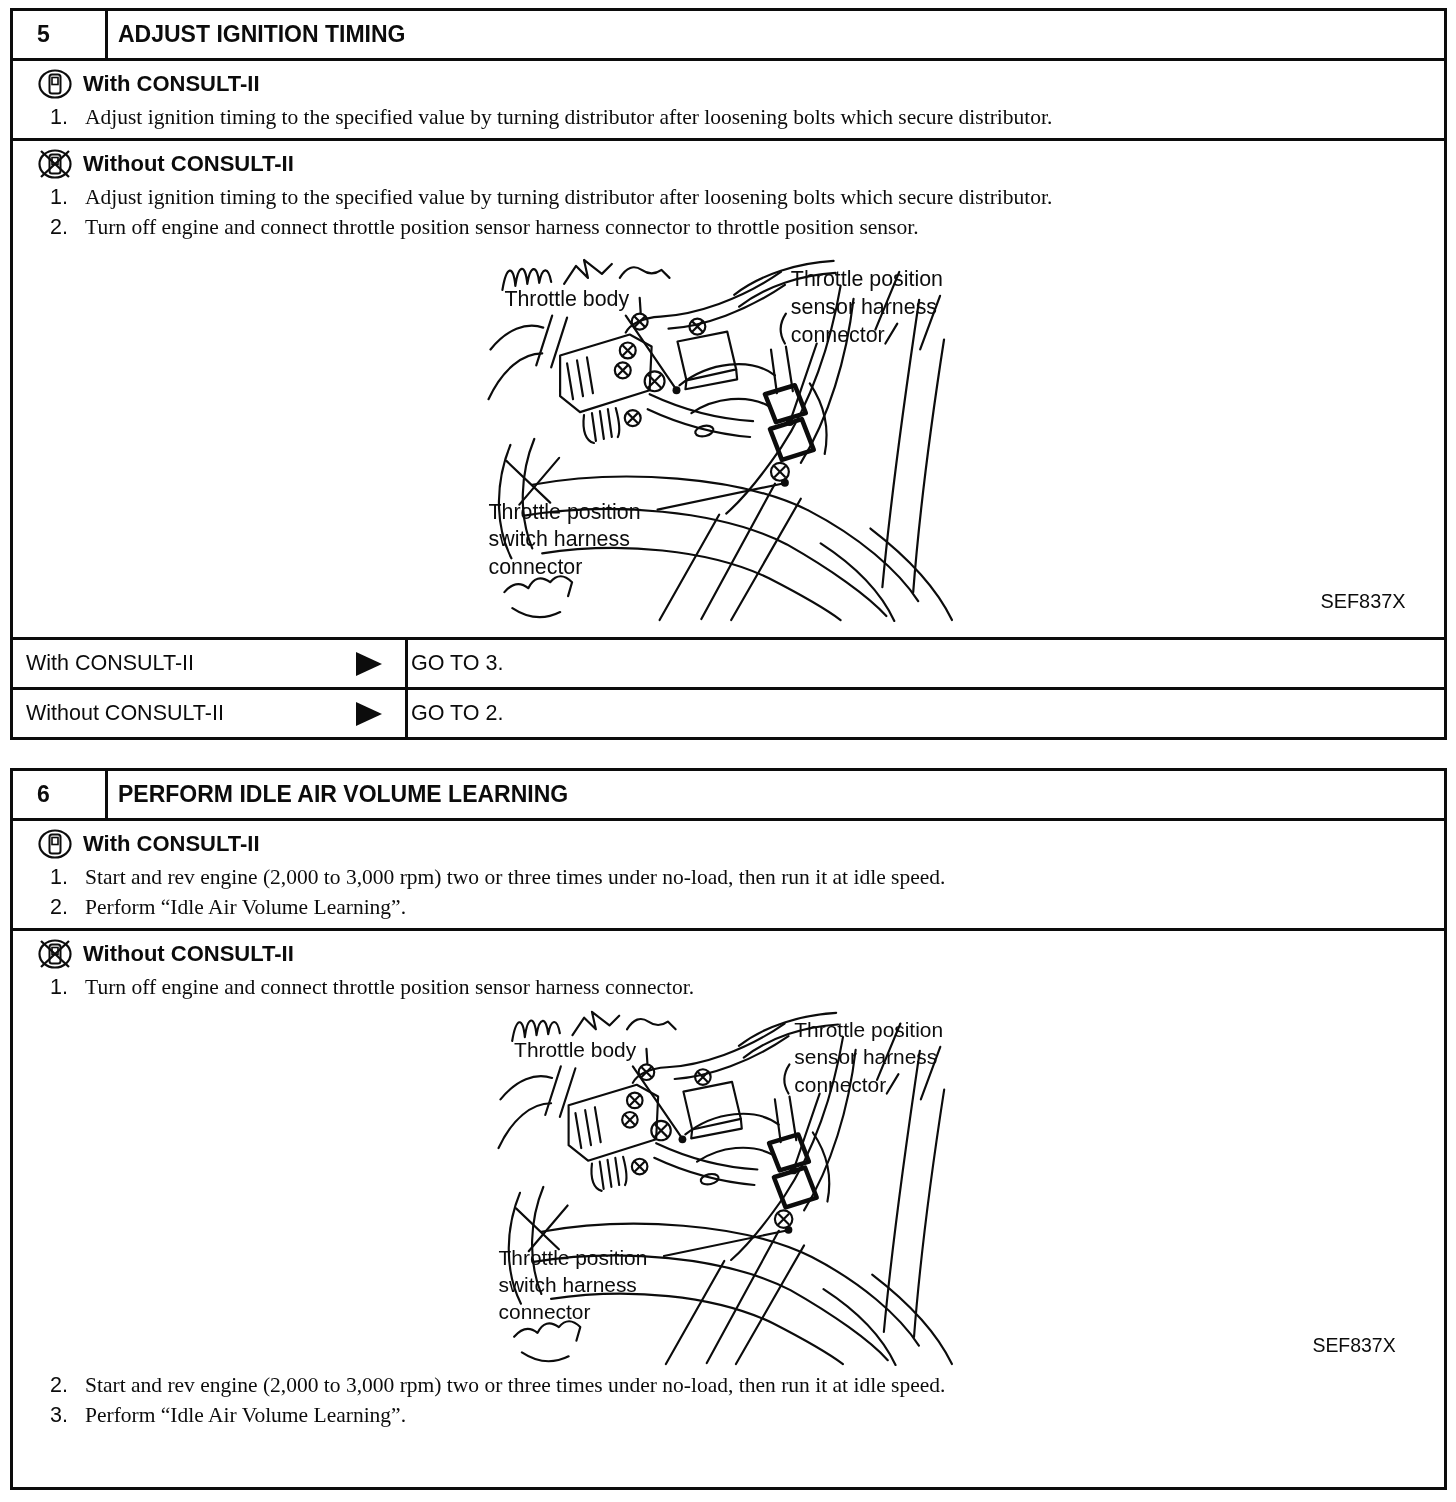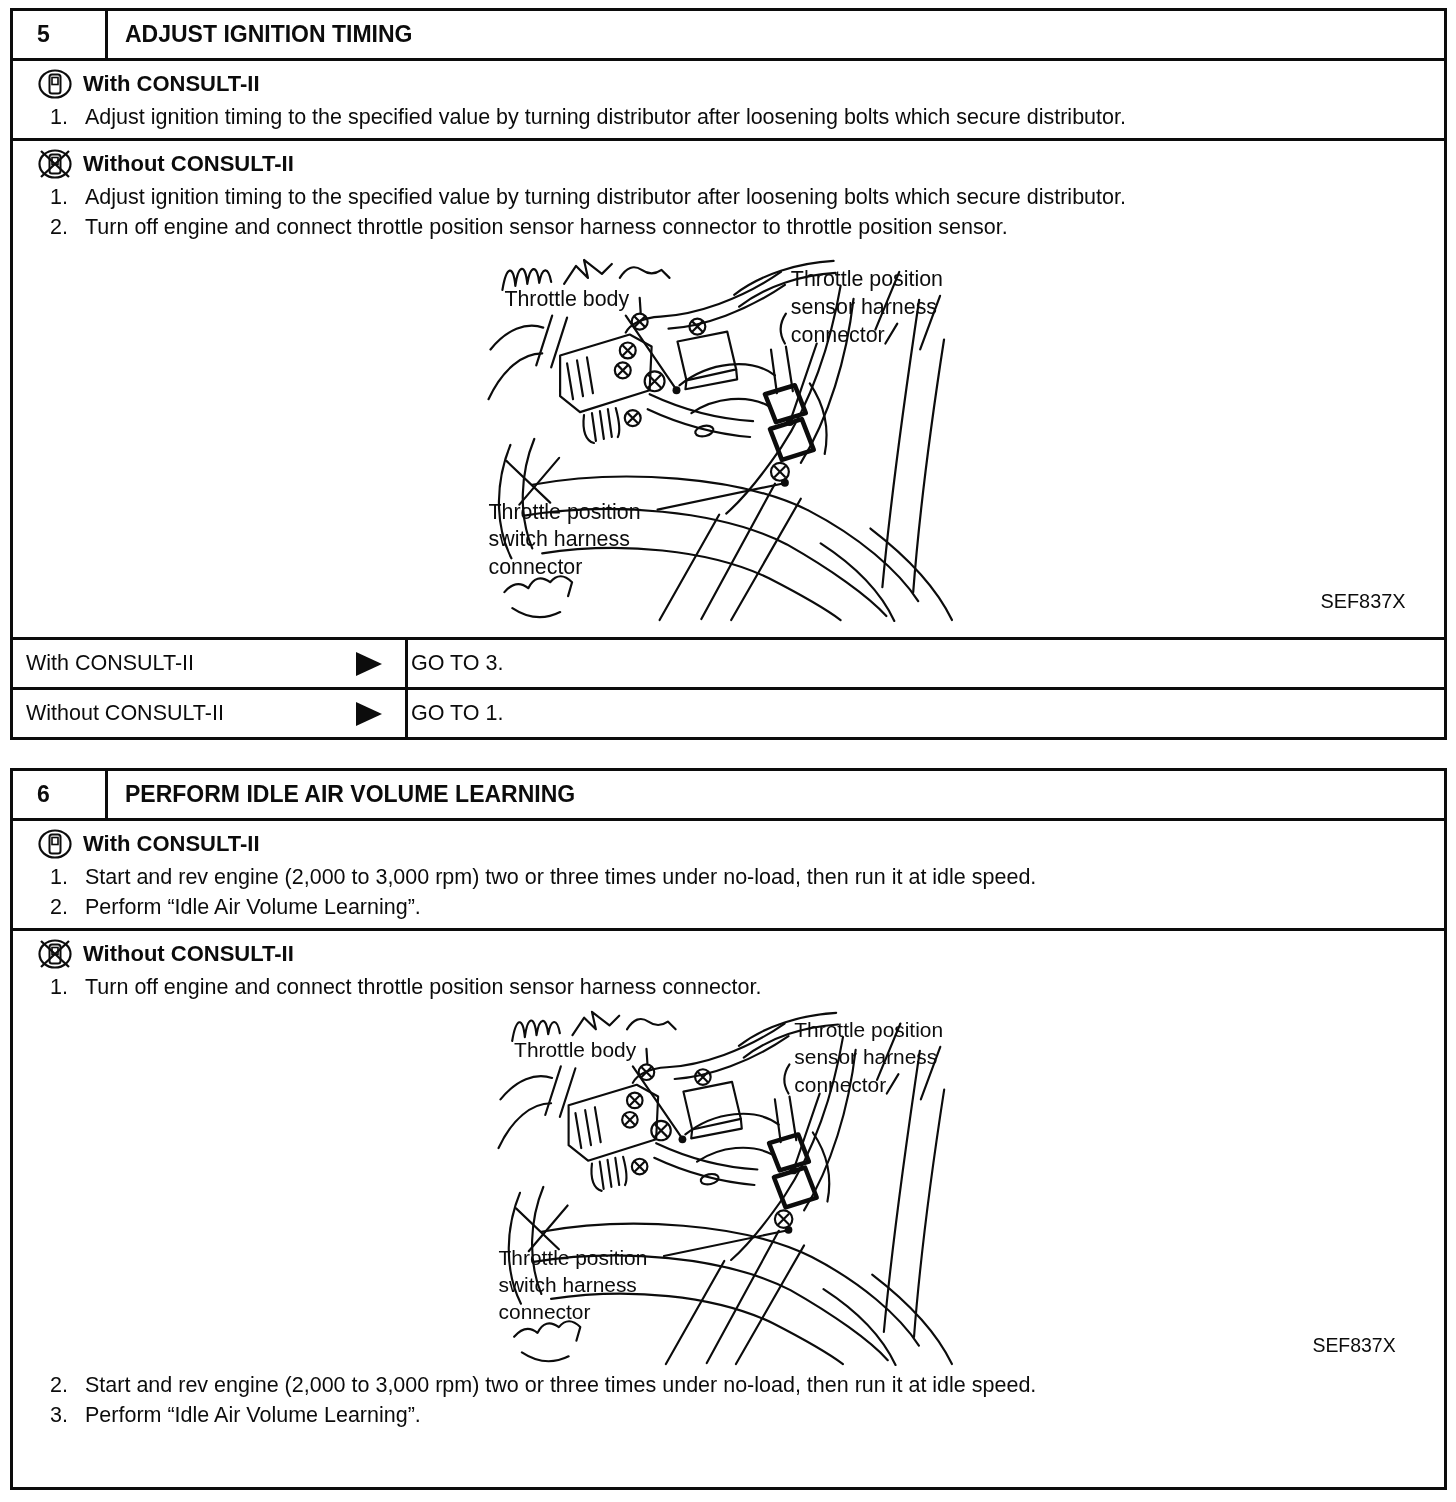--- a/index.html
+++ b/index.html
@@ -16,29 +16,29 @@
   }
   #box5{top:8px;height:732px;}
   #box6{top:768px;height:722px;}
 
   .box-header{height:47px;min-height:47px;border-bottom:3px solid #0c0c0c;display:flex;}
   .num-cell{
     width:95px;box-sizing:border-box;border-right:3px solid #0c0c0c;
     display:flex;align-items:center;padding-left:24px;
     font-weight:bold;font-size:23px;
   }
-  .title-cell{flex:1;display:flex;align-items:center;padding-left:17px;font-weight:bold;font-size:23px;}
+  .title-cell{flex:1;display:flex;align-items:center;padding-left:10px;font-weight:bold;font-size:23px;}
 
   .section{padding:5px 0 6px 0;}
   .section.without{flex:1;border-top:3px solid #0c0c0c;}
   .sec-head{display:flex;align-items:center;gap:11px;padding-left:25px;height:36px;font-weight:bold;font-size:22px;}
   .sec-head svg{flex:none;display:block;}
   .item{display:flex;padding-left:37px;font-size:21.5px;line-height:30px;}
   .item .inum{width:35px;flex:none;}
-  .item .itext{flex:1;}
+  .item .itext{flex:1;font-family:Liberation Serif, serif;}
 
   .figure{width:945px;margin:12px 0 0 465px;text-align:right;}
   #box6 .figure{margin-top:4px;}
   .figure svg{display:block;}
   .figure text{font-family:"Liberation Sans",sans-serif;fill:#0c0c0c;}
   .dlabel{font-size:21.5px;}
   .dcode{font-size:20px;}
 
   .action-row{height:47px;min-height:47px;border-top:3px solid #0c0c0c;display:flex;}
   .action-left{
@@ -216,21 +216,21 @@
     </div>
     <div class="action-right">GO TO 3.</div>
   </div>
   <div class="action-row">
     <div class="action-left">
       <span>Without CONSULT-II</span>
       <svg class="arrow-icon" width="28" height="26" viewBox="0 0 28 26">
           <polygon points="1,1 27,13 1,25" fill="#0c0c0c"></polygon>
         </svg>
     </div>
-    <div class="action-right">GO TO 1.</div>
+    <div class="action-right">GO TO 2.</div>
   </div>
 </div>
 
 <div class="qa-box" id="box6">
   <div class="box-header">
     <div class="num-cell">6</div>
     <div class="title-cell">PERFORM IDLE AIR VOLUME LEARNING</div>
   </div>
 
   <div class="section with">

